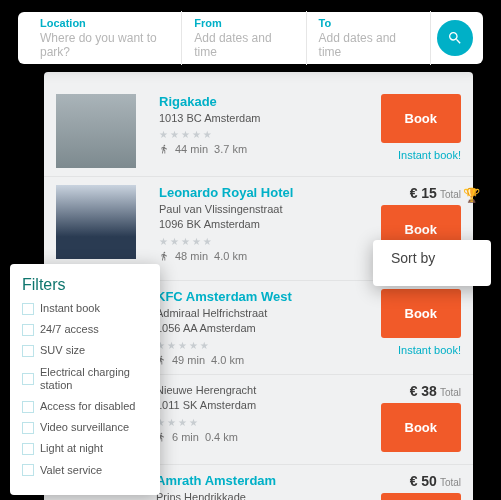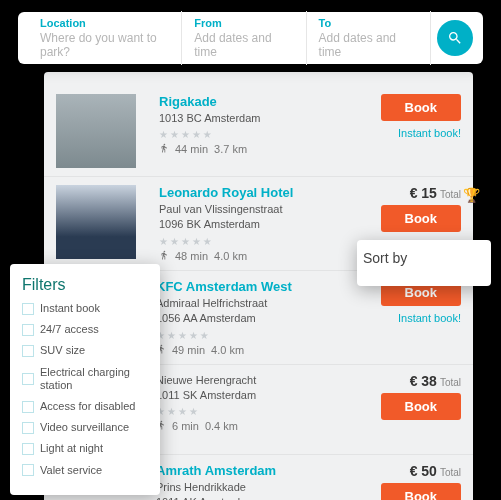--- a/index.html
+++ b/index.html
@@ -16,29 +16,29 @@
 .results{position:absolute;top:72px;left:44px;right:28px;background:#f0f1f2;border-radius:4px;padding-top:14px}
 .card{display:flex;padding:8px 12px;border-bottom:1px solid #e2e3e4;position:relative;min-height:90px}
 .card:last-child{border-bottom:none}
 .thumb{width:80px;height:74px;background:#b8c1c8;flex-shrink:0}
 .thumb.t0{background:linear-gradient(180deg,#aab4b9 0%,#7d8a8f 100%)}
 .thumb.t1{background:linear-gradient(180deg,#c9d3df 0%,#2a3b52 70%)}
 .info{flex:1;padding-left:23px;min-width:0}
 .title{font-size:13px;font-weight:700;color:#00b0c7;margin-bottom:2px}
 .addr{font-size:11px;color:#555;line-height:1.4}
 .stars{font-size:10px;color:#c8cdd1;letter-spacing:2px;margin-top:3px}
-.meta{font-size:11px;color:#777;margin-top:3px;display:flex;gap:6px}
+.meta{font-size:11px;color:#777;margin-top:3px;display:flex;align-items:center;gap:6px}
 .walk{width:10px;height:10px;fill:#777}
 .right{display:flex;flex-direction:column;align-items:flex-end;gap:4px;flex-shrink:0;min-width:96px}
 .price{font-size:14px;font-weight:700;color:#333}
 .price .tot{font-size:10px;font-weight:400;color:#888;margin-left:3px}
-.book-btn{background:#f15a29;color:#fff;font-weight:700;font-size:13px;border:none;padding:6px 24px;border-radius:3px}
+.book-btn{background:#f15a29;color:#fff;font-weight:700;font-size:13px;border:none;padding:17px 24px;border-radius:3px}
 .instant{font-size:11px;color:#00b0c7;margin-top:2px}
 .trophy{position:absolute;right:-8px;top:10px;font-size:14px}
-.sortbox{position:absolute;top:240px;right:10px;width:134px;background:#fff;border-radius:4px;box-shadow:0 4px 18px rgba(0,0,0,.3);padding:10px 10px 12px 6px;z-index:20}
+.sortbox{position:absolute;top:240px;right:10px;width:118px;background:#fff;border-radius:4px;box-shadow:0 4px 18px rgba(0,0,0,.3);padding:10px 10px 12px 18px;z-index:20}
 .sort-title{font-size:14px;color:#444;margin-bottom:8px}
 .seg{display:flex;border:1px solid #00b0c7;border-radius:4px;overflow:hidden;font-size:11px}
 .seg div{flex:1;text-align:center;padding:4px 0}
 .seg .on{background:#00b0c7;color:#fff}
 .seg .off{color:#00b0c7;background:#fff}
 .filters{position:absolute;top:264px;left:10px;width:150px;background:#fff;border-radius:4px;box-shadow:0 4px 18px rgba(0,0,0,.3);padding:12px 12px 10px 12px;z-index:25}
 .f-title{font-size:16px;color:#0f766e;margin-bottom:8px}
 .f-item{display:flex;align-items:center;gap:6px;margin-bottom:8px;font-size:11px;color:#555;line-height:1.2}
 .f-check{width:12px;height:12px;border:1px solid #bce3e9;flex-shrink:0;margin-top:0}
 </style>

